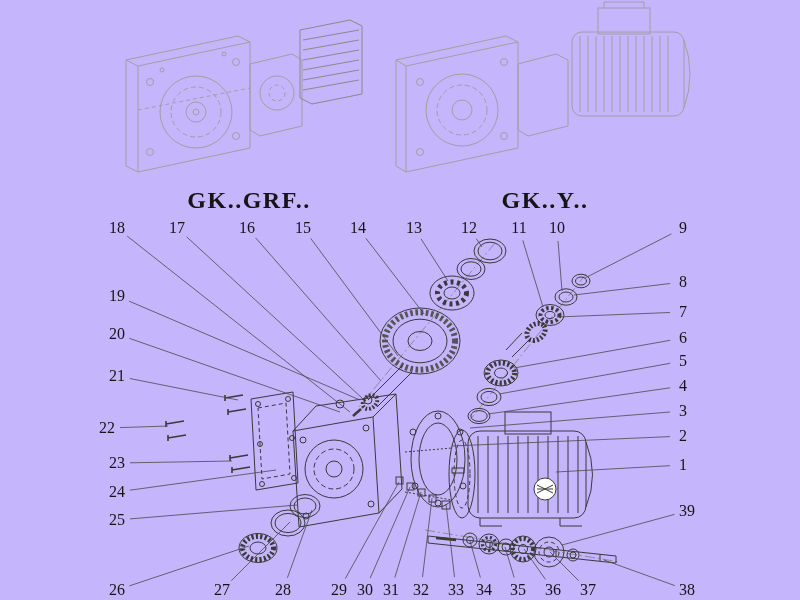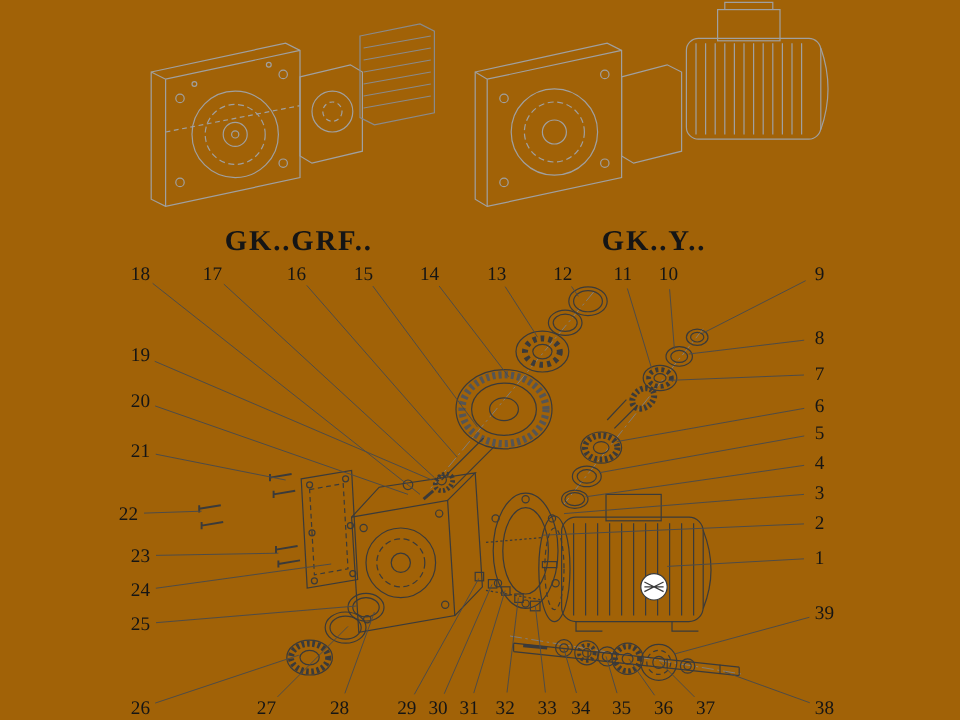--- a/index.html
+++ b/index.html
@@ -1,16 +1,16 @@
 <!DOCTYPE html>
 <html><head>
 <meta charset="utf-8">
 <style>
   html,body{margin:0;padding:0;background:#ffffff;}
-  .canvas{position:relative;width:800px;height:600px;background:#a16207;overflow:hidden;
+  .canvas{position:relative;width:800px;height:600px;background:#c4b5fd;overflow:hidden;
           font-family:"Liberation Serif",serif;}
   .canvas svg{position:absolute;left:0;top:0;}
   .title-text{font-family:"Liberation Serif",serif;font-size:24px;font-weight:bold;
               letter-spacing:1.5px;fill:#151515;}
   .callout-num{font-family:"Liberation Serif",serif;font-size:16px;fill:#151515;}
   .leader{stroke:#4a4a4a;stroke-width:0.8;fill:none;}
   .art{stroke:#3a3a3a;fill:none;stroke-width:1;}
   .art-light{stroke:#a0a0a0;fill:none;stroke-width:1;}
 </style>
 </head>

